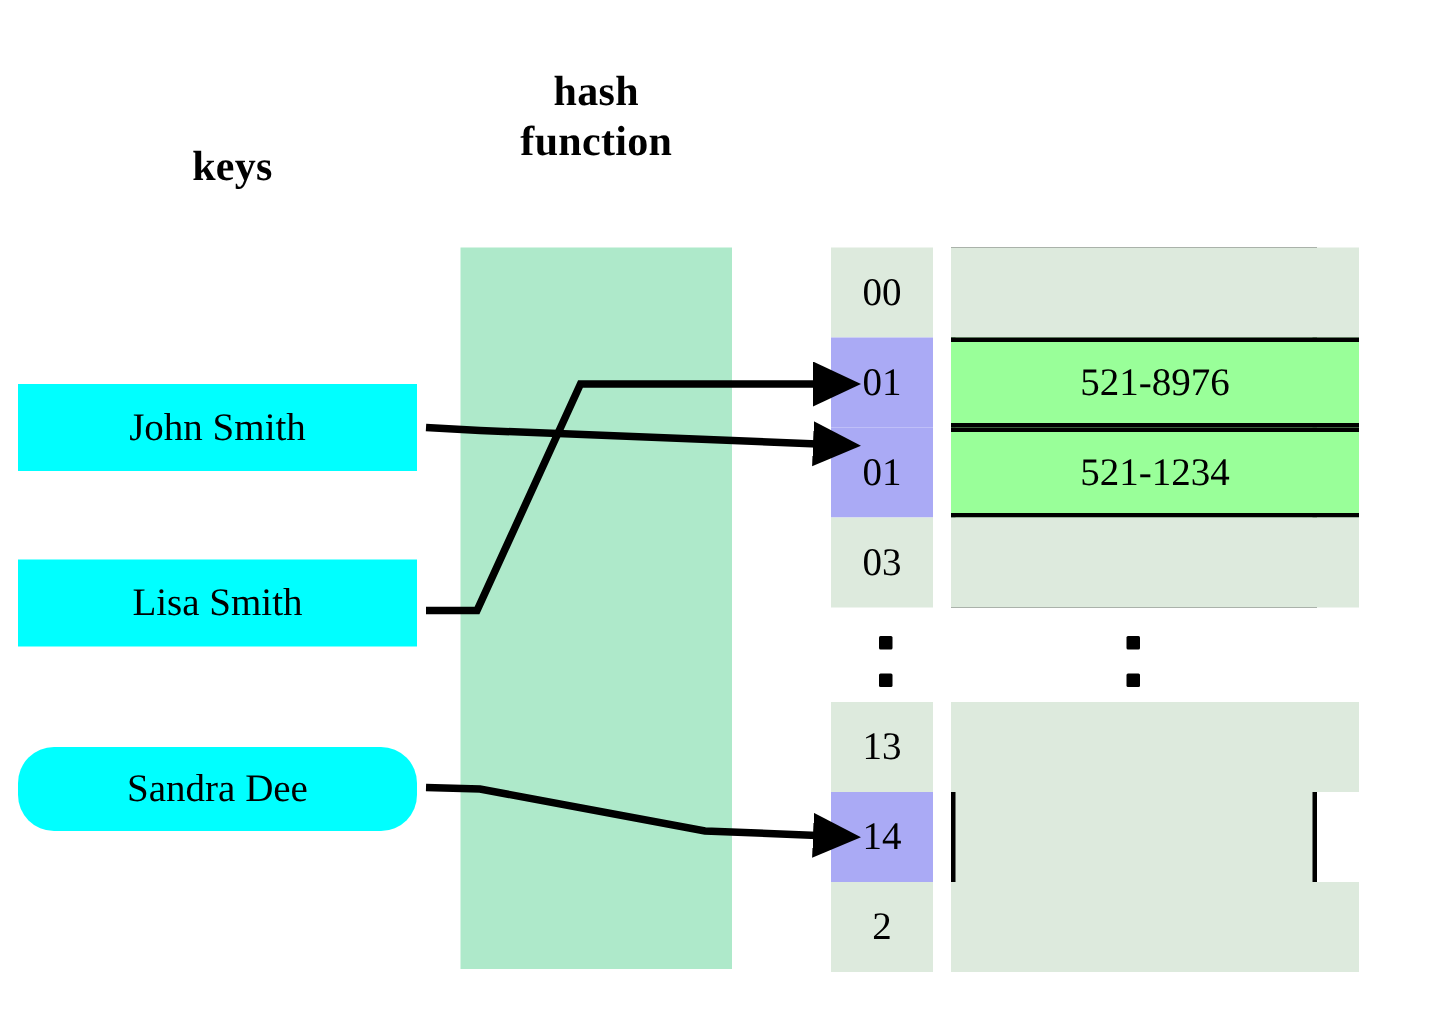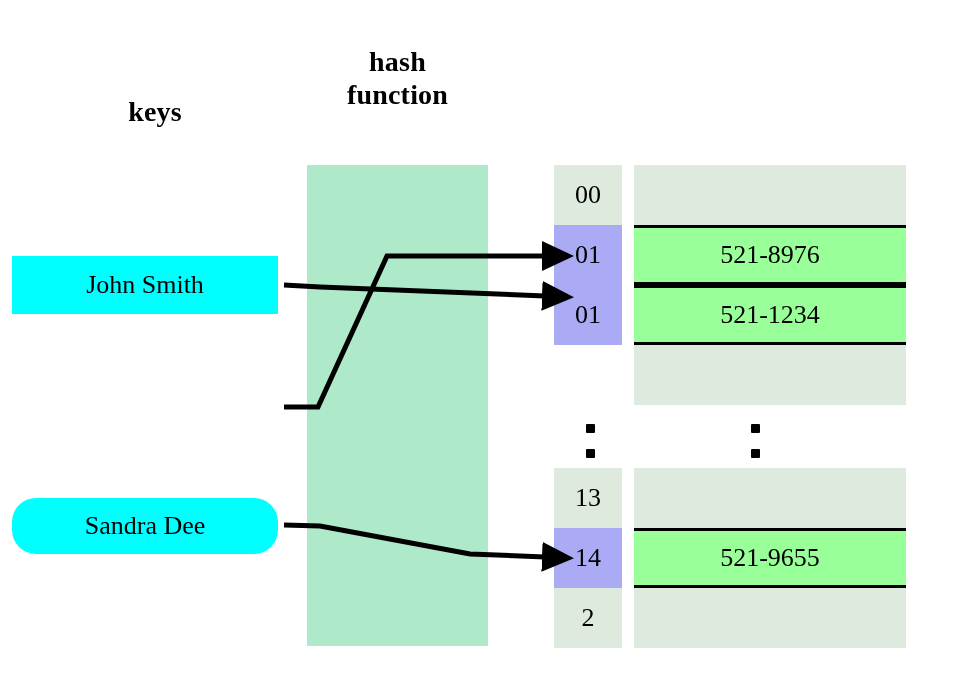--- a/index.html
+++ b/index.html
@@ -141,42 +141,45 @@
 
   <div class="heading" id="heading-hash">hash
 function</div>
 
 
   <div id="hash-band"></div>
 
   <div class="key-box" id="key-box-0">
     <span>John Smith</span>
   </div>
+  <div class="key-box" id="key-box-1">
+    <span>Lisa Smith</span>
+  </div>
   <div class="key-box" id="key-box-2">
     <span>Sandra Dee</span>
   </div>
 
   <div class="index-cell empty" style="top:165px">00</div>
   <div class="index-cell filled" style="top:225px">01</div>
   <div class="index-cell filled" style="top:285px">01</div>
+  <div class="index-cell empty" style="top:345px">03</div>
 
   <div class="index-cell empty" style="top:468px">13</div>
   <div class="index-cell filled" style="top:528px">14</div>
   <div class="index-cell empty" style="top:588px">2</div>
 
   <div class="bucket-frame" id="bucket-frame-0"></div>
   <div class="bucket-frame" id="bucket-frame-1"></div>
 
   <div class="bucket-cell empty" style="top:165px"></div>
   <div class="bucket-cell filled" style="top:225px">521-8976</div>
   <div class="bucket-cell filled" style="top:285px">521-1234</div>
   <div class="bucket-cell empty" style="top:345px"></div>
 
   <div class="bucket-cell empty" style="top:468px"></div>
-  <div class="bucket-cell filled" style="top:528px">521-9655</div>
   <div class="bucket-cell empty" style="top:588px"></div>
 
   <div class="vdots" id="vdots-index">
     <i></i>
       <i></i>
   </div>
   <div class="vdots" id="vdots-bucket">
     <i></i>
       <i></i>
   </div>

